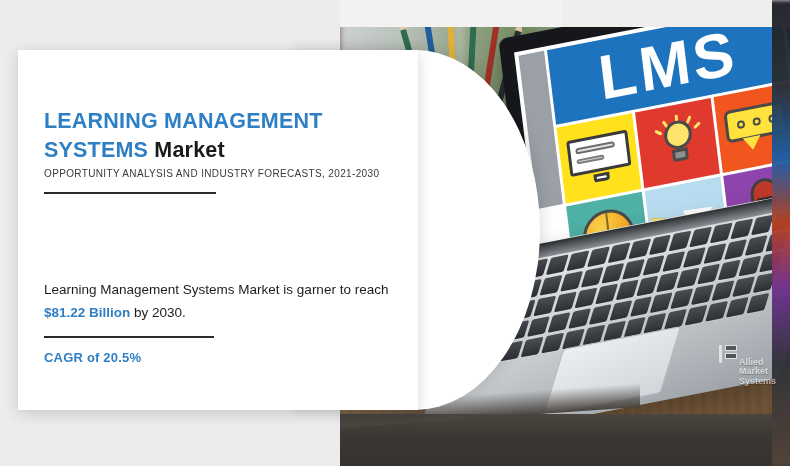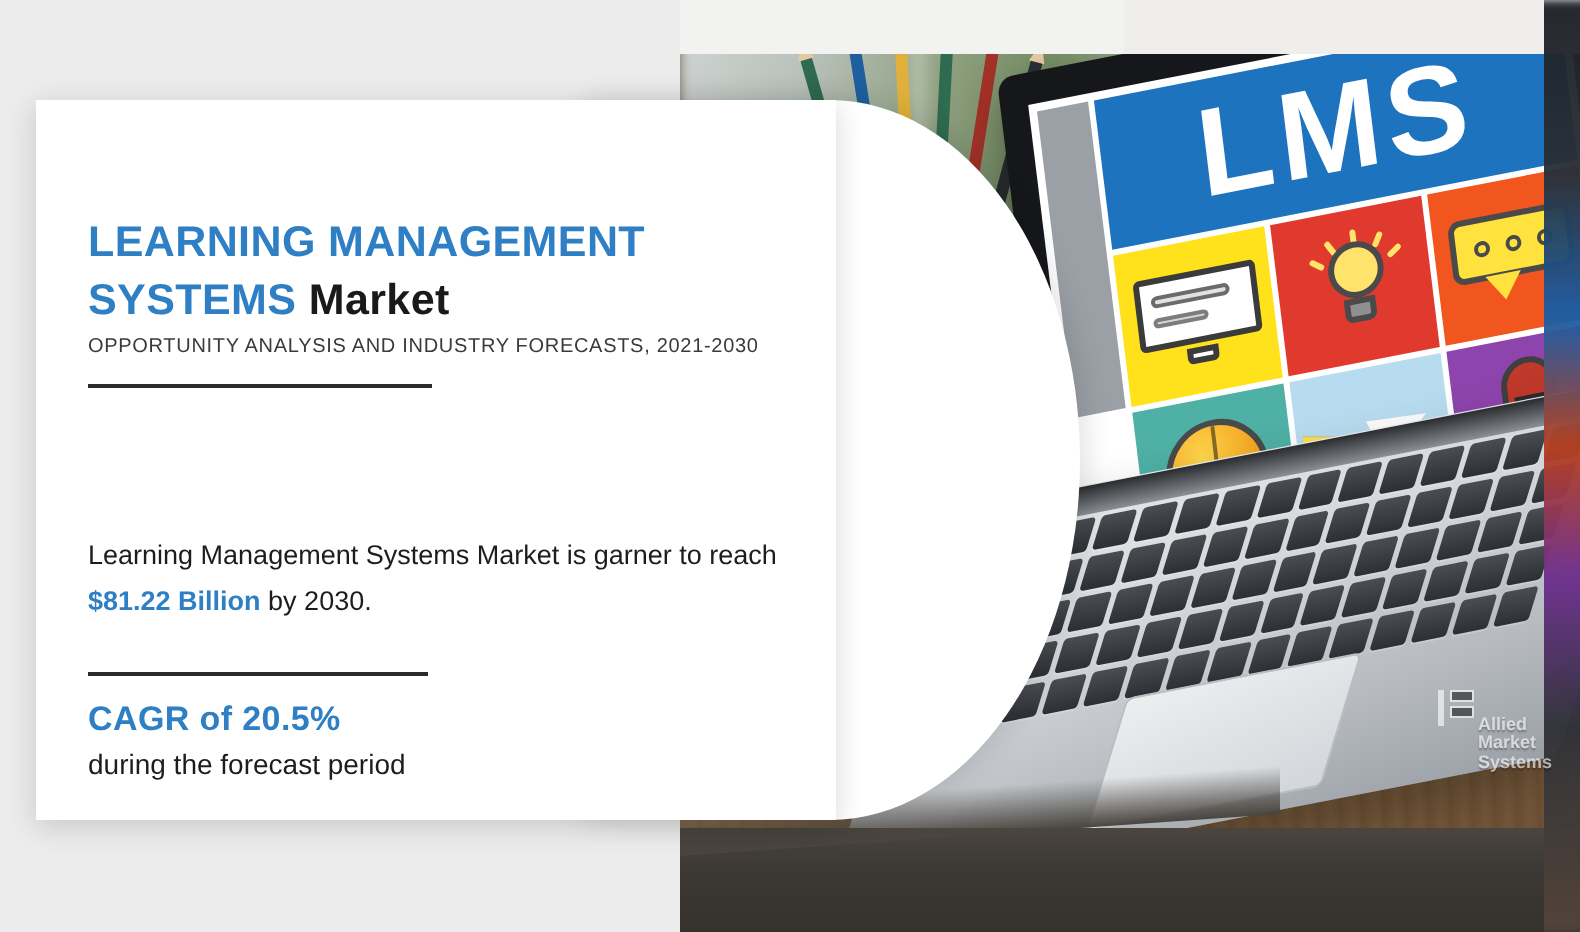--- a/index.html
+++ b/index.html
@@ -376,35 +376,35 @@
     color: #3a3a3a;
     white-space: nowrap;
   }
 
   .rule1 {
     position: absolute; left: 26px; top: 142px; width: 172px; height: 1.5px;
     background: #2b2b2b;
   }
 
   .body-text {
-    position: absolute; left: 26px; top: 216px; width: 350px;
+    position: absolute; left: 26px; top: 228px; width: 350px;
     font-size: 13.5px;
     line-height: 23px;
     color: #1d1d1d;
   }
   .body-text .money { color: #2e7fc4; font-weight: 700; }
 
   .rule2 {
     position: absolute; left: 26px; top: 286px; width: 170px; height: 1.5px;
     background: #2b2b2b;
   }
 
   .cagr {
     position: absolute; left: 26px; top: 300px;
-    font-size: 17px; font-weight: 700; color: #2e7fc4; letter-spacing: .2px;
+    font-size: 13px; font-weight: 700; color: #2e7fc4; letter-spacing: .2px;
   }
   .cagr-sub {
     position: absolute; left: 26px; top: 324px;
     font-size: 14px; color: #1d1d1d;
   }
 
   
   .watermark {
     position: absolute; right: 14px; bottom: 80px;
     display: flex; align-items: center; gap: 4px;
@@ -648,16 +648,15 @@
 
     <div class="rule1"></div>
 
     <div class="body-text">
       <span>Learning Management Systems Market is garner to reach </span><span class="money">$81.22 Billion</span><span> by 2030.</span>
     </div>
 
     <div class="rule2"></div>
 
     <div class="cagr">CAGR of 20.5%</div>
-    <div class="cagr-sub">during the forecast period</div>
   </div>
 
 </div>
 
 </body></html>

